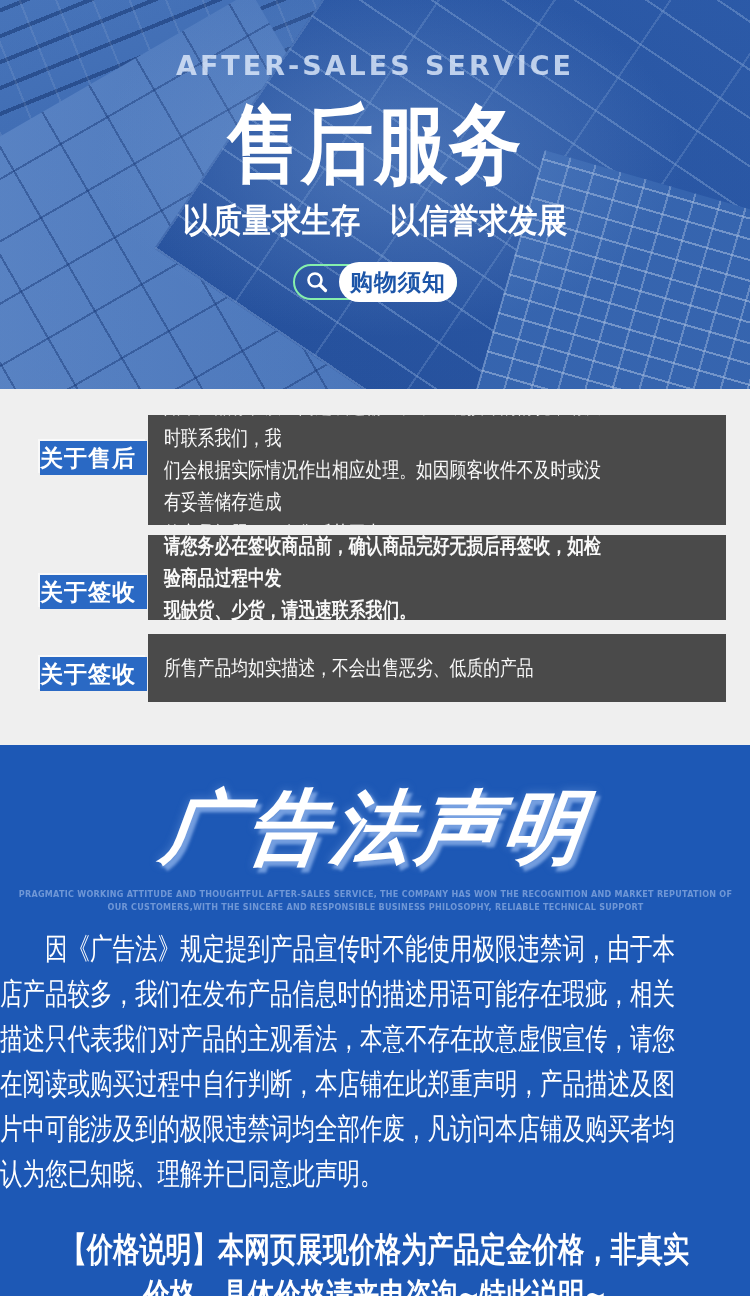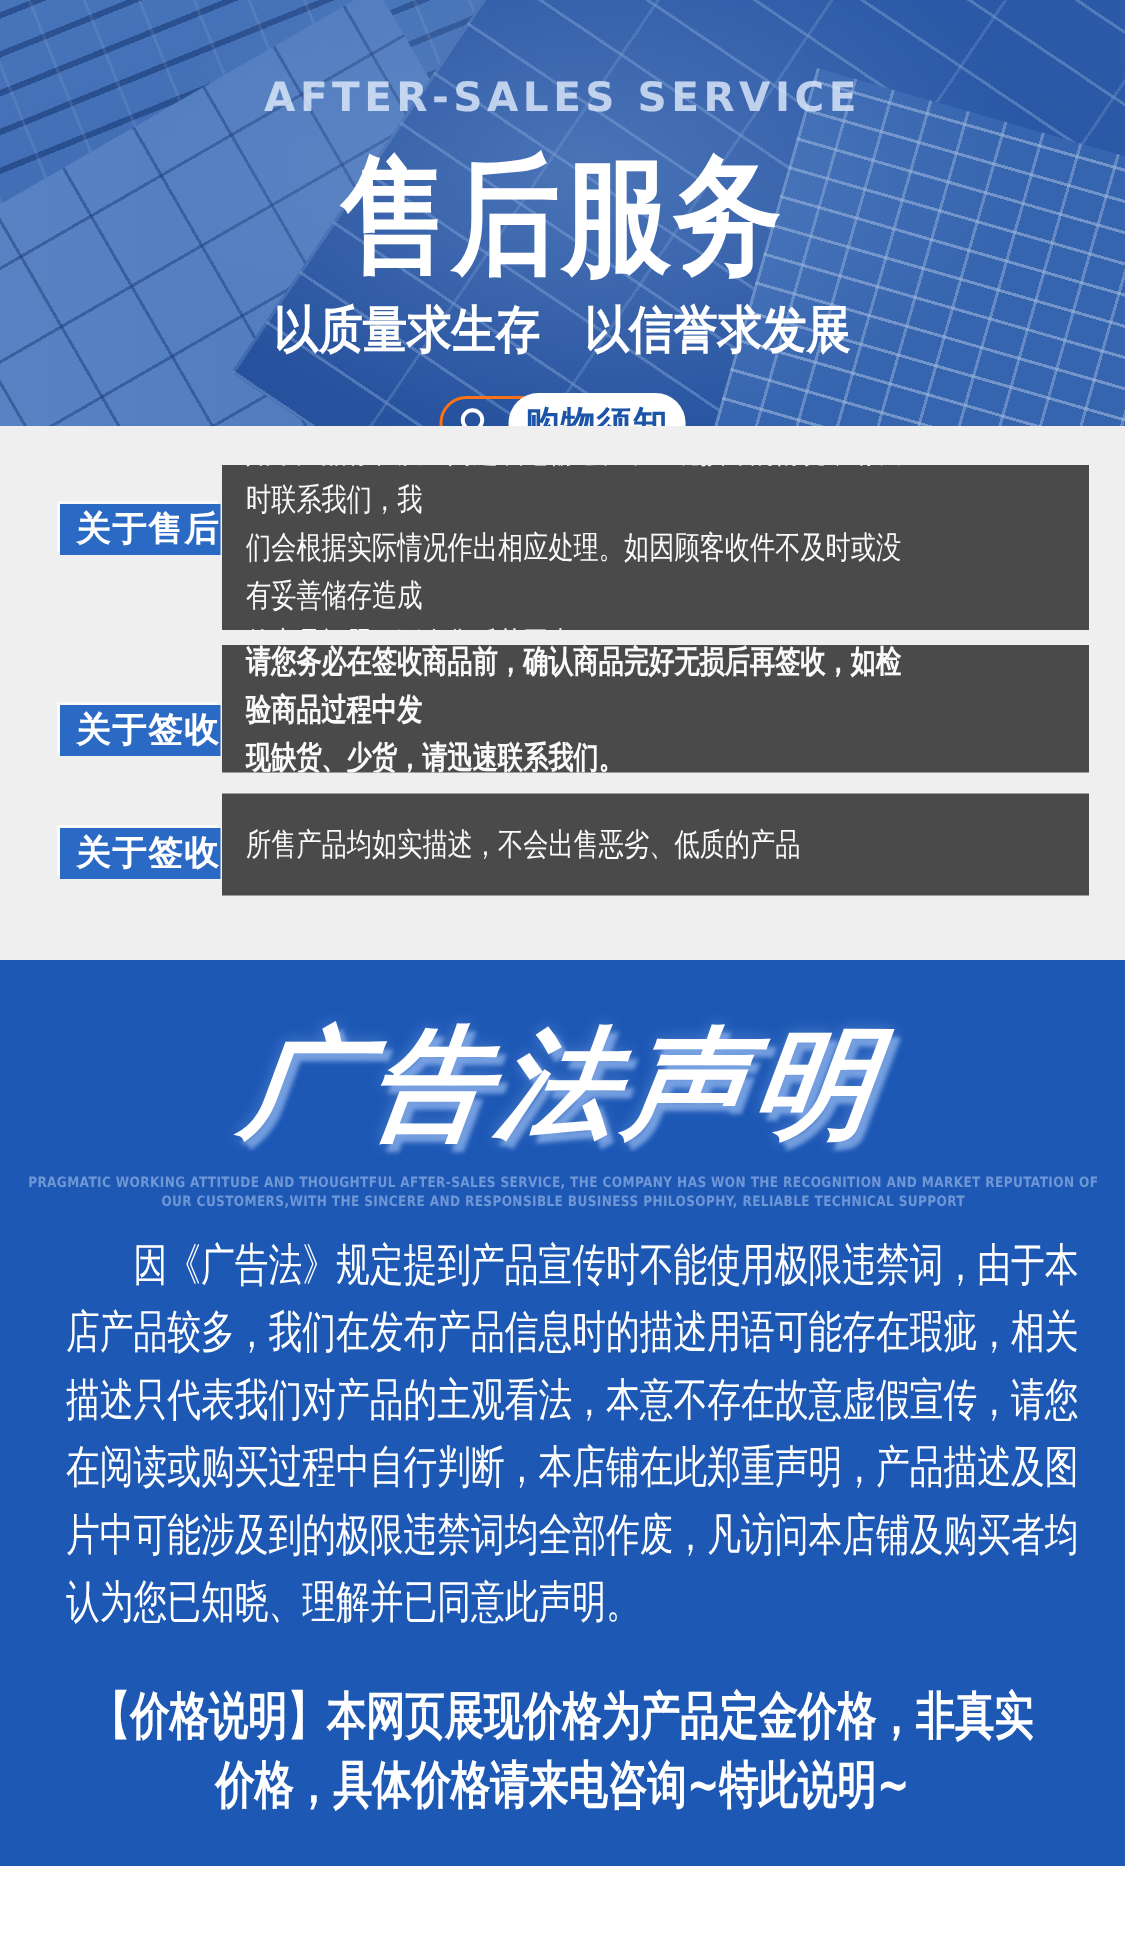--- a/index.html
+++ b/index.html
@@ -3,21 +3,21 @@
 <meta charset="utf-8">
 <style>
   * { margin:0; padding:0; box-sizing:border-box; }
   html,body { background:#fff; }
   .page {
     width:750px; height:1296px; position:relative; overflow:hidden;
     margin:0; font-family:"DejaVu Sans", sans-serif;
   }
 
   
-  .hero { position:relative; width:750px; height:284px; overflow:hidden; background:#4d7c0f; }
+  .hero { position:relative; width:750px; height:389px; overflow:hidden; background:#4d7c0f; }
   .hero-bg { position:absolute; inset:0; }
   .sky { position:absolute; inset:0;
     background:linear-gradient(150deg,#6a92cd 0%,#4977bd 45%,#2f5fae 100%); }
   .facade { position:absolute; }
   .b1 { left:-120px; top:-150px; width:580px; height:410px; transform:rotate(-22deg);
     background:
       repeating-linear-gradient(90deg, rgba(255,255,255,0.10) 0 2px, transparent 2px 34px),
       repeating-linear-gradient(0deg, rgba(18,48,105,0) 0 20px, rgba(18,48,105,0.55) 20px 24px),
       linear-gradient(180deg,#5583c6,#3c6ab2);
   }
@@ -46,51 +46,51 @@
   }
   .hero-content { position:relative; z-index:2; text-align:center; }
   .hero-en { margin-top:50px; line-height:32px; font-size:27px; font-weight:bold;
     letter-spacing:3px; color:rgba(224,235,251,0.80); }
   .hero-cn { margin-top:14px; line-height:96px; font-size:86px; font-weight:900; color:#fff;
     letter-spacing:2px; transform:scaleX(0.84); }
   .hero-slogan { margin-top:8px; line-height:40px; font-size:34px; font-weight:bold; color:#fff;
     transform:scaleX(0.87); white-space:pre; }
   
   .notice-btn { position:relative; margin:24px auto 0; width:164px; height:36px;
-    border:2px solid #f97316; border-radius:20px; display:flex; align-items:center; cursor:pointer;
+    border:2px solid #86efac; border-radius:20px; display:flex; align-items:center; cursor:pointer;
     background:rgba(30,70,150,0.10);text-align:center; }
   .notice-icon { width:44px; display:flex; justify-content:center; align-items:center; }
   .notice-pill { position:absolute; left:44px; right:-2px; top:-4px; bottom:-4px;
     background:#fff; border-radius:22px; display:flex; align-items:center; justify-content:center; }
   .notice-pill span { color:#1c55a8; font-size:23px; font-weight:bold; letter-spacing:1px; }
 
   
   .service { width:750px; height:356px; background:#efefef; padding-top:26px; }
   .srow { position:relative; margin:0 24px 0 148px; }
   .srow + .srow { margin-top:10px; }
   .srow.r3 { margin-top:14px; }
   .sbox { background:#4a4a4a; display:flex; align-items:center; overflow:hidden; }
   .r1 .sbox { height:110px; } .r2 .sbox { height:85px;font-weight:bold; } .r3 .sbox { height:68px; }
   .stext { color:#fafafa; font-size:21px; line-height:32px; white-space:pre-line;
     padding-left:20px; width:125%; transform:scaleX(0.8); transform-origin:0 50%; }
   .slabel { position:absolute; left:-108px; width:107px; height:34px; line-height:34px;
-    background:#2a69c4; color:#fff; font-size:23px; font-weight:bold; text-align:right;
+    background:#2a69c4; color:#fff; font-size:23px; font-weight:bold; text-align:left;
     letter-spacing:1px; box-shadow:-2px -2px 0 rgba(255,255,255,0.6); }
   .r1 .slabel { top:26px; } .r2 .slabel { top:24px;margin-top:16px; } .r3 .slabel { top:23px; }
 
   
   .decl { width:750px; height:604px; background:#1d58b5; color:#fff; padding-top:40px; overflow:hidden; }
   .decl-title { text-align:center; font-size:80px; font-weight:900; font-style:italic;
     line-height:86px; letter-spacing:5px; transform:skewX(-7deg);
     text-shadow:5px 5px 3px rgba(140,178,235,0.75), 0 0 10px rgba(140,178,235,0.45); }
   .decl-sub { margin-top:16px; margin-left:-9%; width:118%; text-align:center;
     font-size:9.5px; line-height:13px; font-weight:bold; letter-spacing:0.3px;
     color:rgba(200,220,250,0.48); white-space:pre-line;
     transform:scaleX(0.85); transform-origin:50% 0; }
-  .decl-bodywrap { padding-left:44px; margin-top:13px; }
+  .decl-bodywrap { margin-top:13px; }
   .decl-body { font-size:30px; line-height:45px; white-space:pre-line; text-indent:2em;
     width:134%; transform:scaleX(0.75); transform-origin:0 0; }
   .price { margin-top:30px; margin-left:-20%; width:140%; text-align:center;
     font-size:34px; font-weight:bold; line-height:46px; white-space:pre-line;
     transform:scaleX(0.77); transform-origin:50% 0; }
 </style>
 </head>
 <body>
 
 <div class="page">

